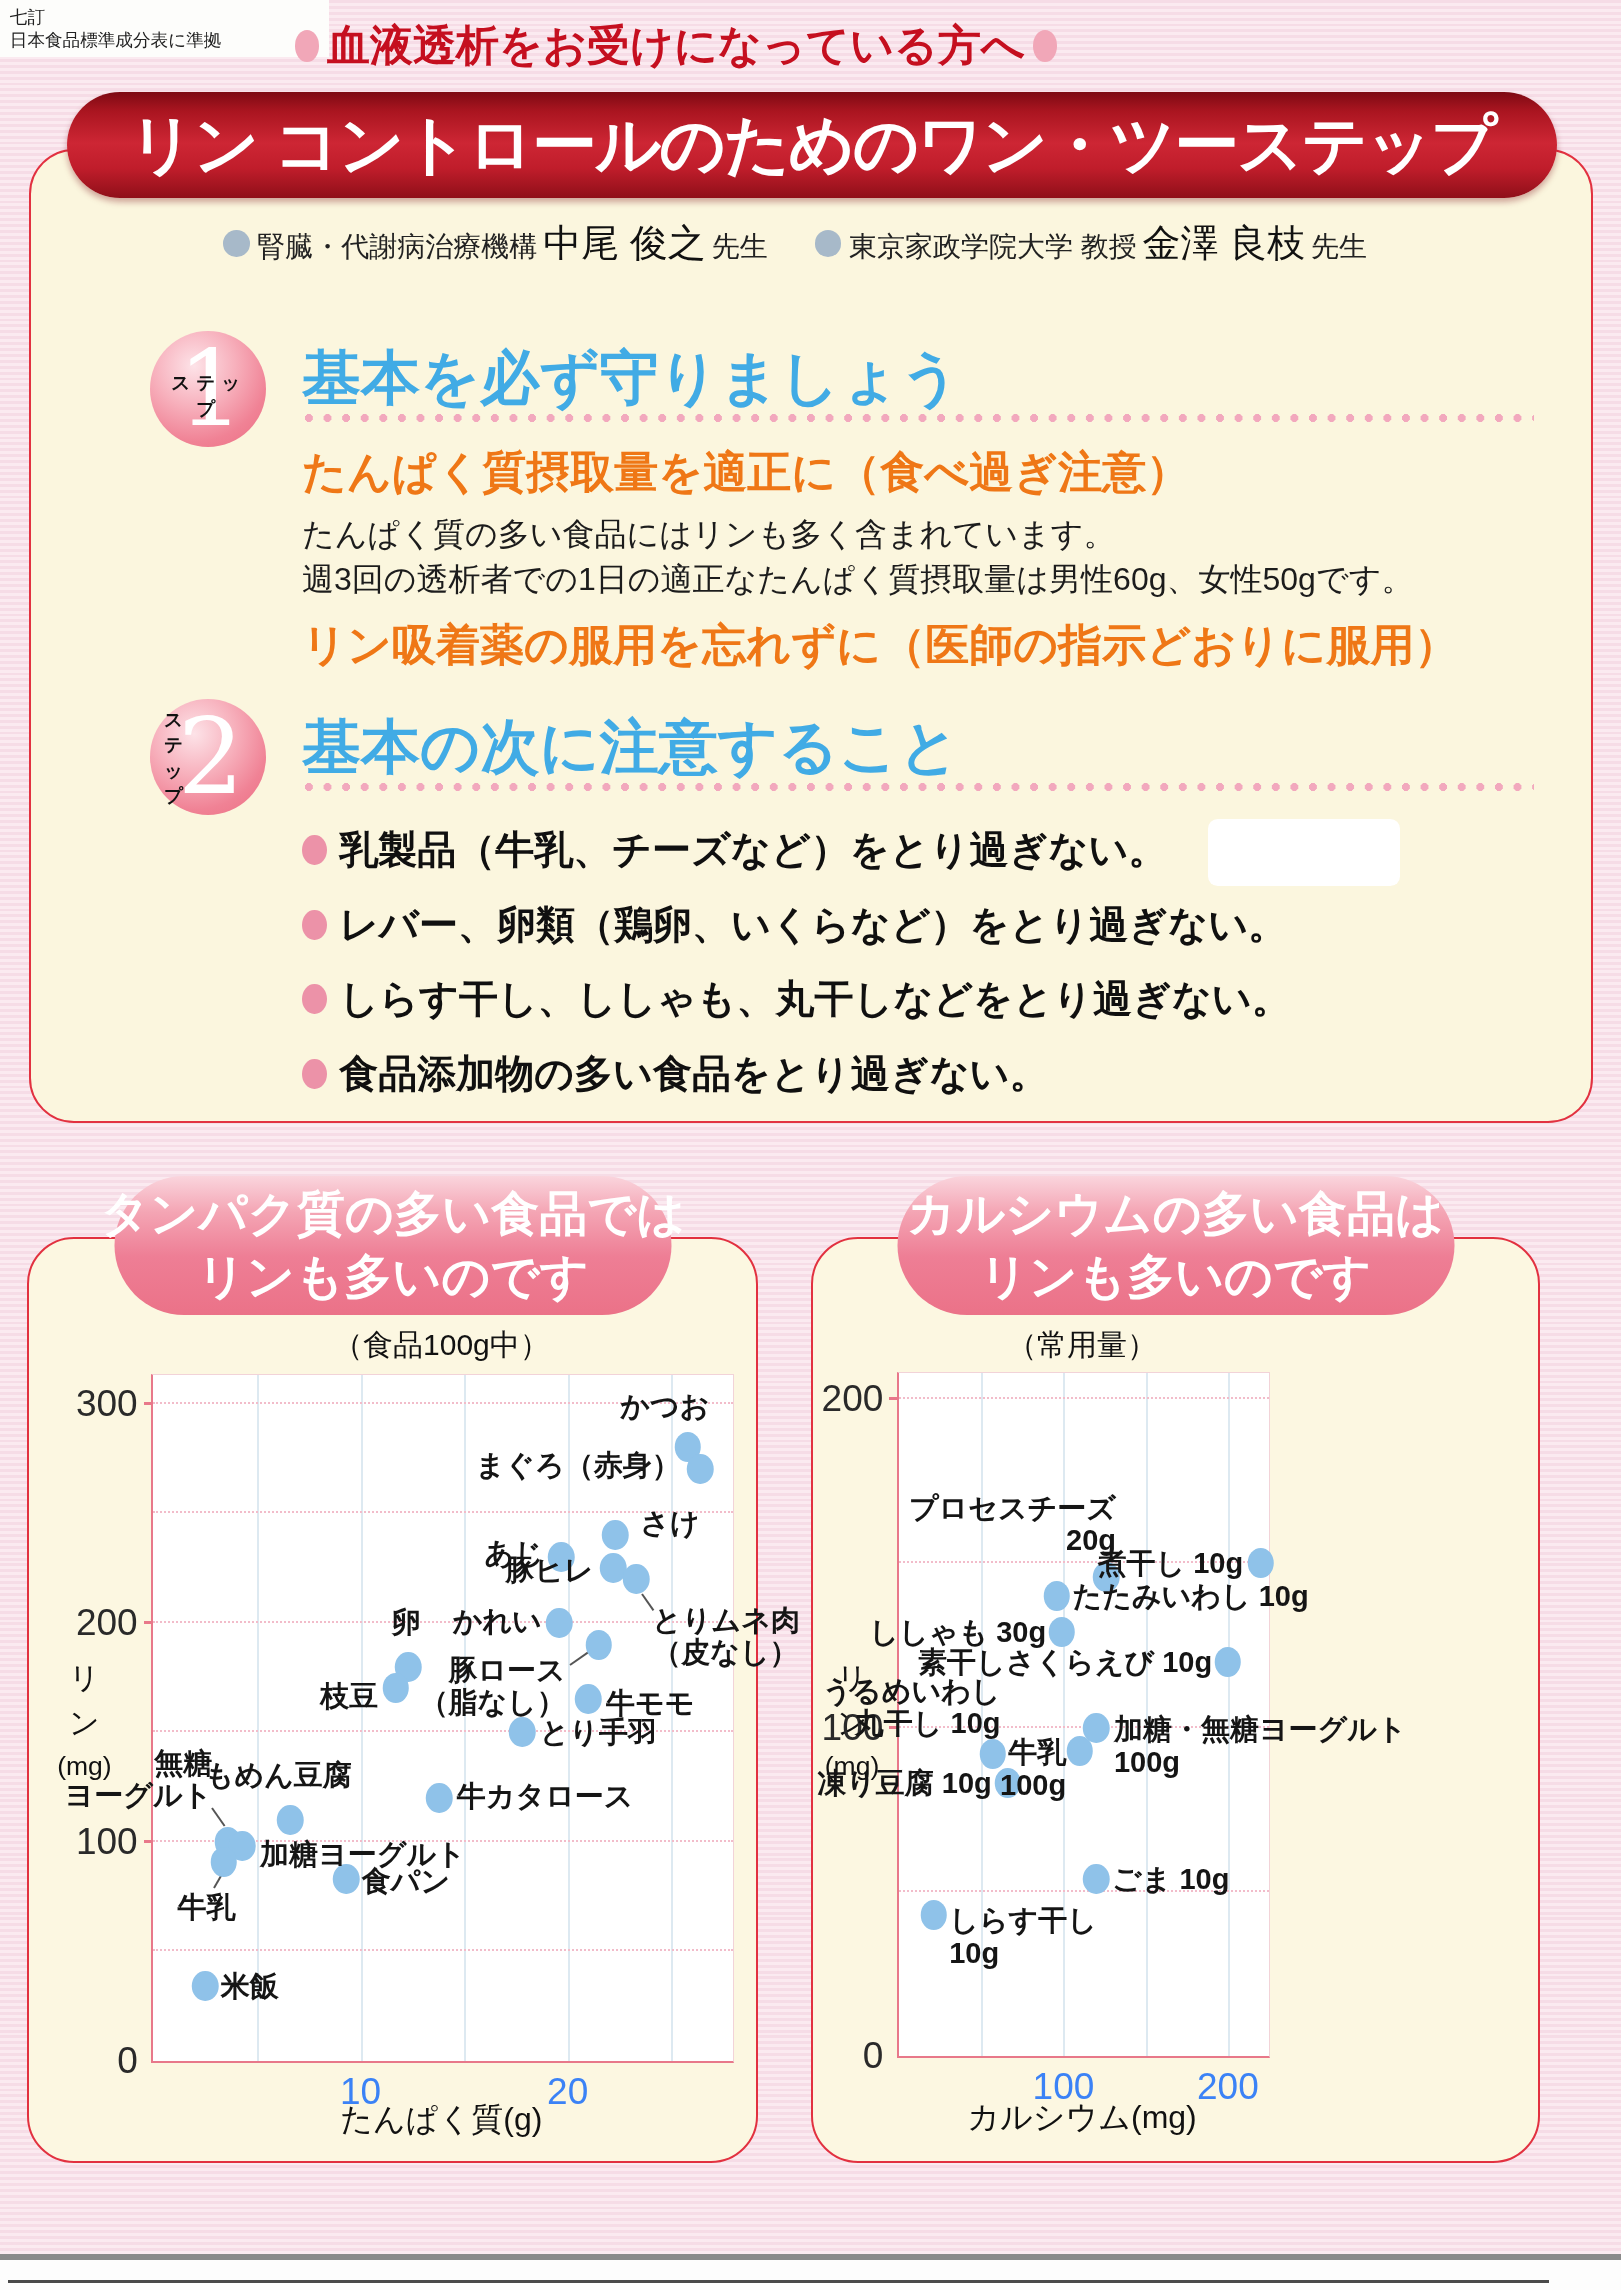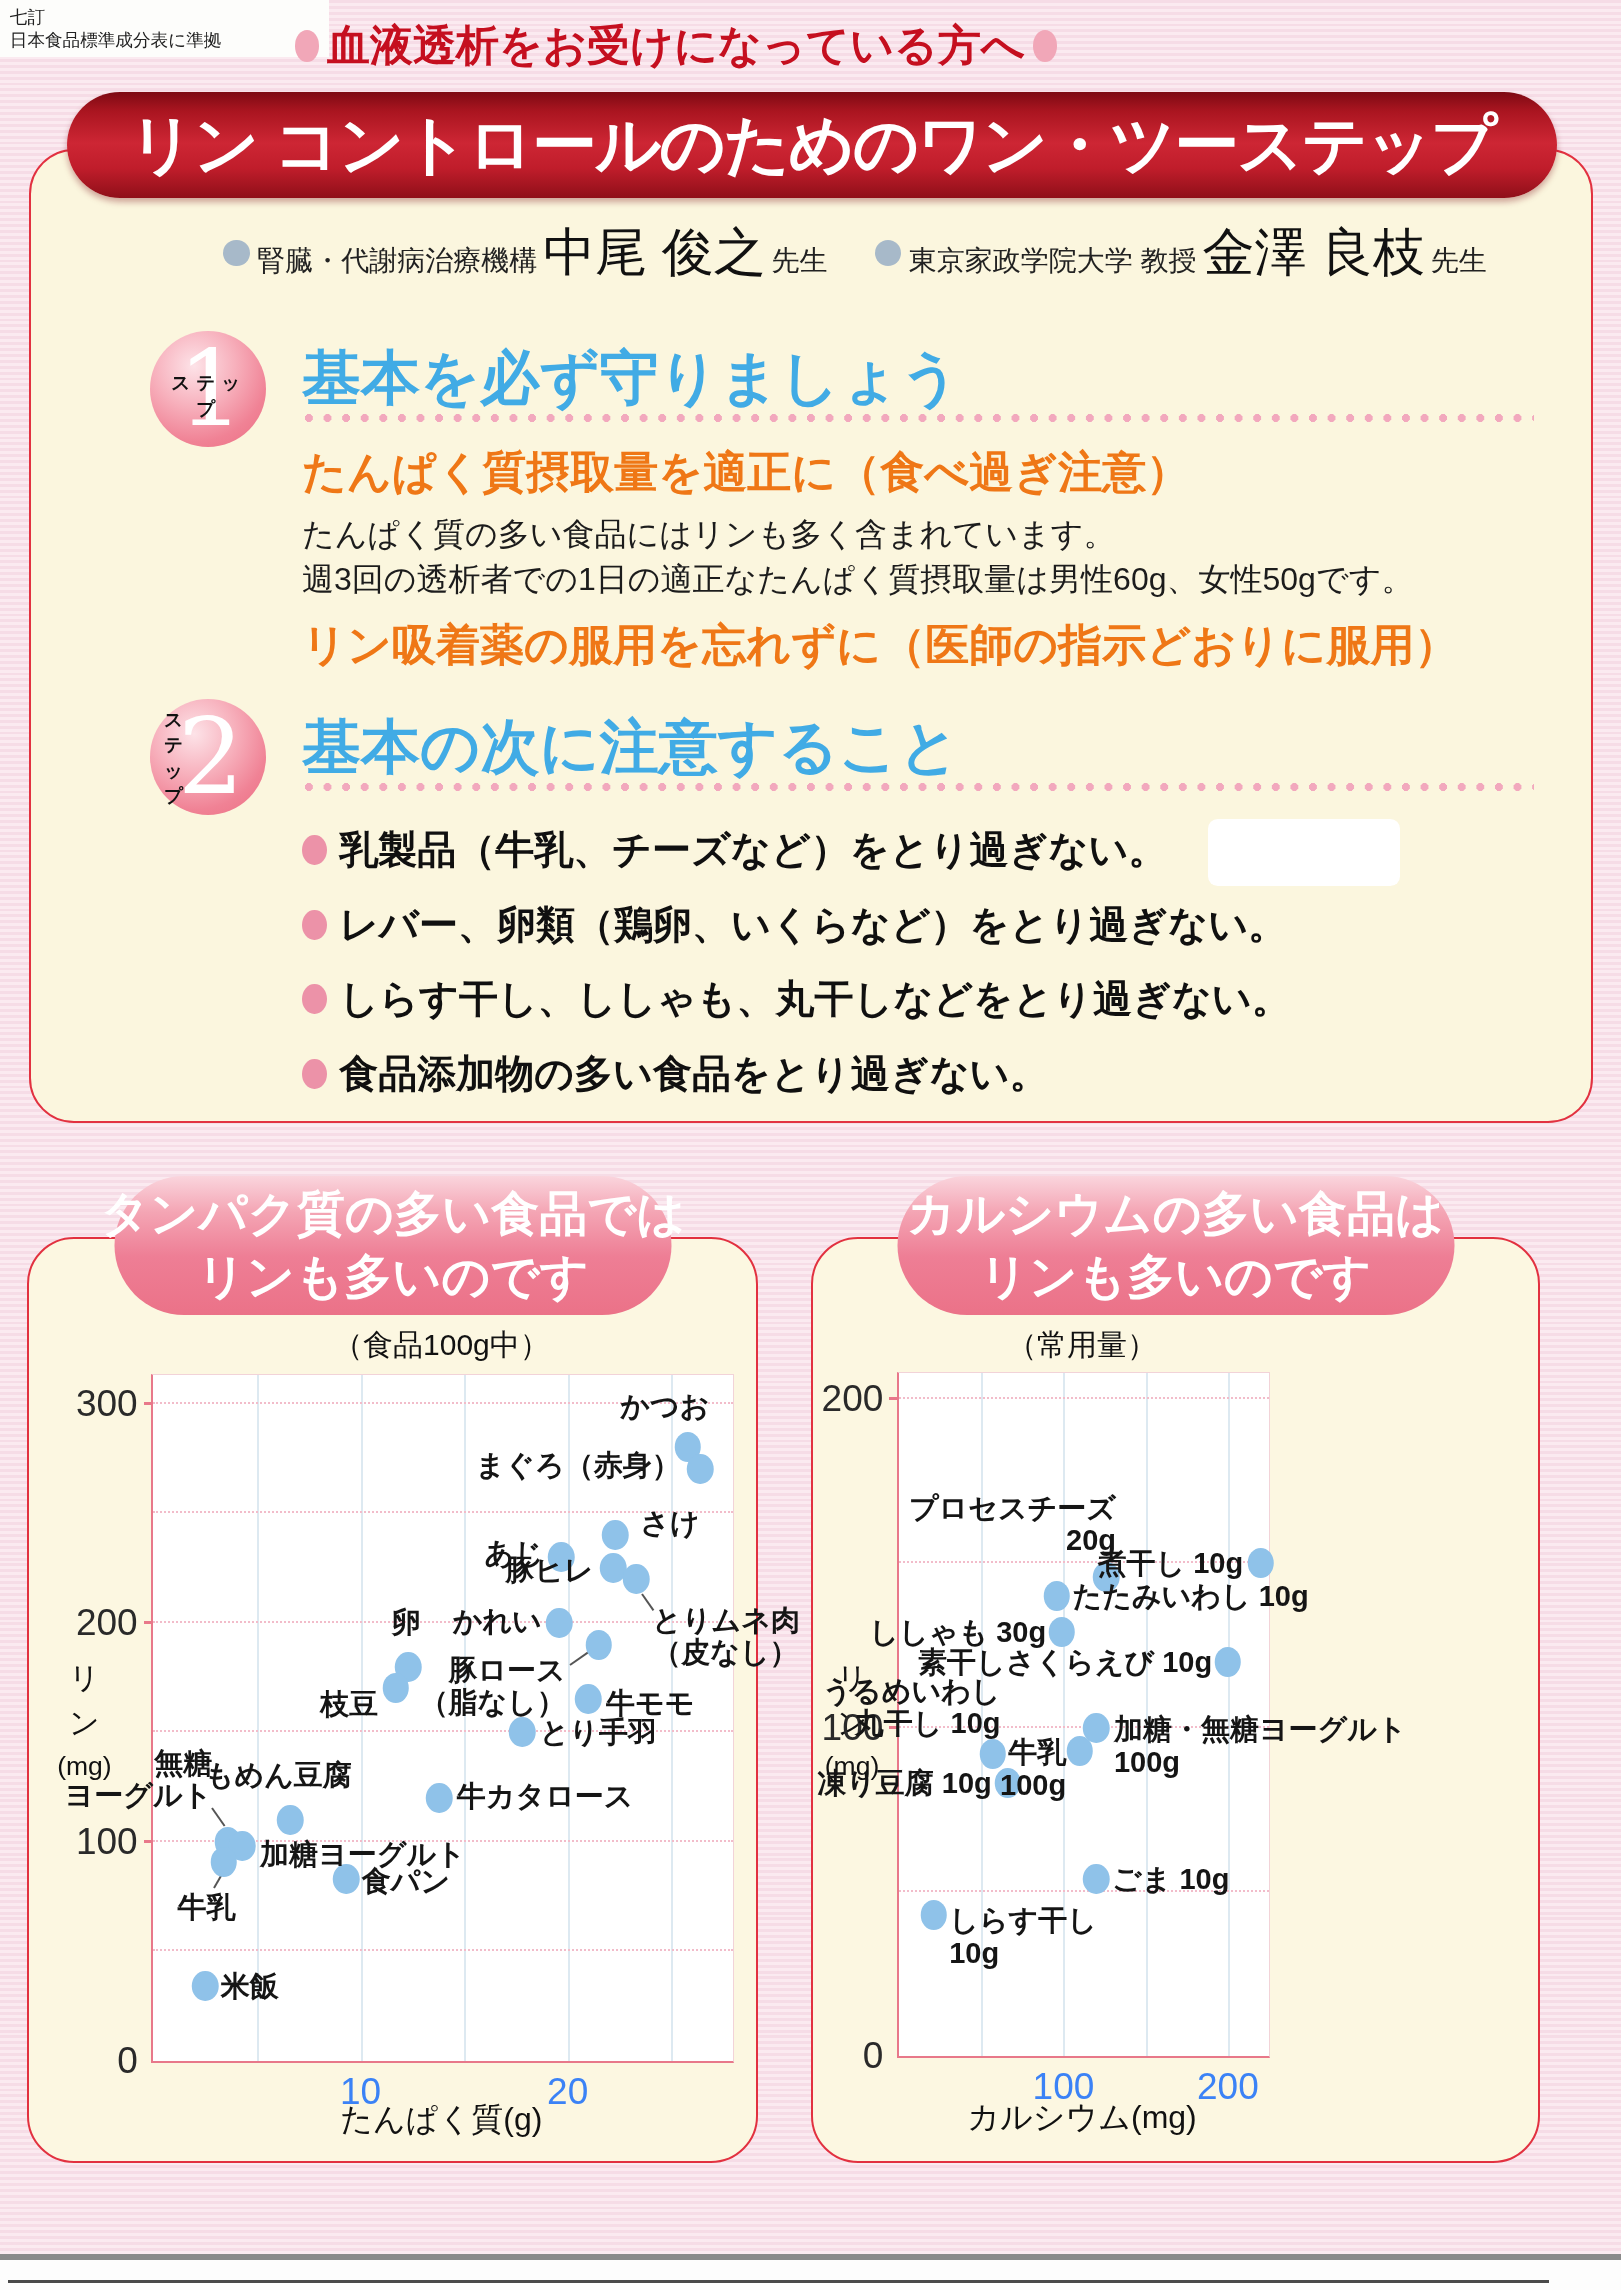--- a/index.html
+++ b/index.html
@@ -18,21 +18,21 @@
   .banner{left:67px;top:92px;width:1490px;height:106px;border-radius:53px;z-index:5;
     background:linear-gradient(180deg,#7d0a13 0%,#aa1520 18%,#cd2634 48%,#c01d2b 72%,#8f0f19 100%);
     box-shadow:0 3.9px 6.9px rgba(120,10,20,.35);
     display:flex;align-items:center;justify-content:center;}
   .banner-text{color:#fff;font-size:65px;font-weight:bold;letter-spacing:-2px;white-space:nowrap;}
   
   .card{left:29px;top:149px;width:1560px;height:970px;background:#fbf6de;border:2.9px solid #e23140;border-radius:45px;z-index:1;}
   .authors{left:223px;top:218px;display:flex;align-items:baseline;white-space:nowrap;z-index:2;}
   .a-dot{width:26.5px;height:26.5px;border-radius:50%;background:#a7b9c9;align-self:center;margin-right:7.8px;}
   .a-aff{font-size:28px;color:#222;}
-  .a-name{font-size:52px;color:#111;margin:0 5.9px;}
+  .a-name{font-size:38px;color:#111;margin:0 5.9px;}
   .a-hono{font-size:28px;color:#222;}
   .a-gap{width:47px;}
   .step-circle{width:116px;height:116px;border-radius:50%;z-index:2;
     background:radial-gradient(circle at 38% 30%,#fde3e8 0%,#f7b0bc 38%,#f08295 70%,#ec6d82 100%);}
   .sc1{left:150px;top:331px;}
   .sc2{left:150px;top:699px;}
   .step-num{position:absolute;left:0;top:0;width:100%;height:100%;display:flex;align-items:center;justify-content:center;
     color:#fff;font-family:"DejaVu Serif",serif;font-size:104px;line-height:1;padding-left:5.9px;box-sizing:border-box;}
   .step-word-h{position:absolute;left:13.7px;top:39px;width:90px;text-align:center;font-size:18.6px;font-weight:bold;color:#111;letter-spacing:5.9px;}
   .step-word-v{position:absolute;left:11.8px;top:7.8px;width:23.5px;font-size:18.6px;font-weight:bold;color:#111;line-height:25.5px;text-align:center;word-break:break-all;}
@@ -247,21 +247,21 @@
           </div>
         </div>
         <div class="pt" style="left: 43.9286%; bottom: 57.508%;">
           <div class="dot"></div>
           <div class="lab center" style="left: -2px; top: -45px;">
             <div>卵</div>
           </div>
         </div>
         <div class="pt" style="left: 41.7857%; bottom: 54.3131%;">
           <div class="dot"></div>
-          <div class="lab right" style="left: -17.6px; top: 16px;">
+          <div class="lab right" style="left: -17.6px; top: 8px;">
             <div>枝豆</div>
           </div>
         </div>
         <div class="pt" style="left: 75%; bottom: 52.7157%;">
           <div class="dot"></div>
           <div class="lab left" style="left: 17.6px; top: 4px;">
             <div>牛モモ</div>
           </div>
         </div>
         <div class="pt" style="left: 63.5714%; bottom: 47.9233%;">

